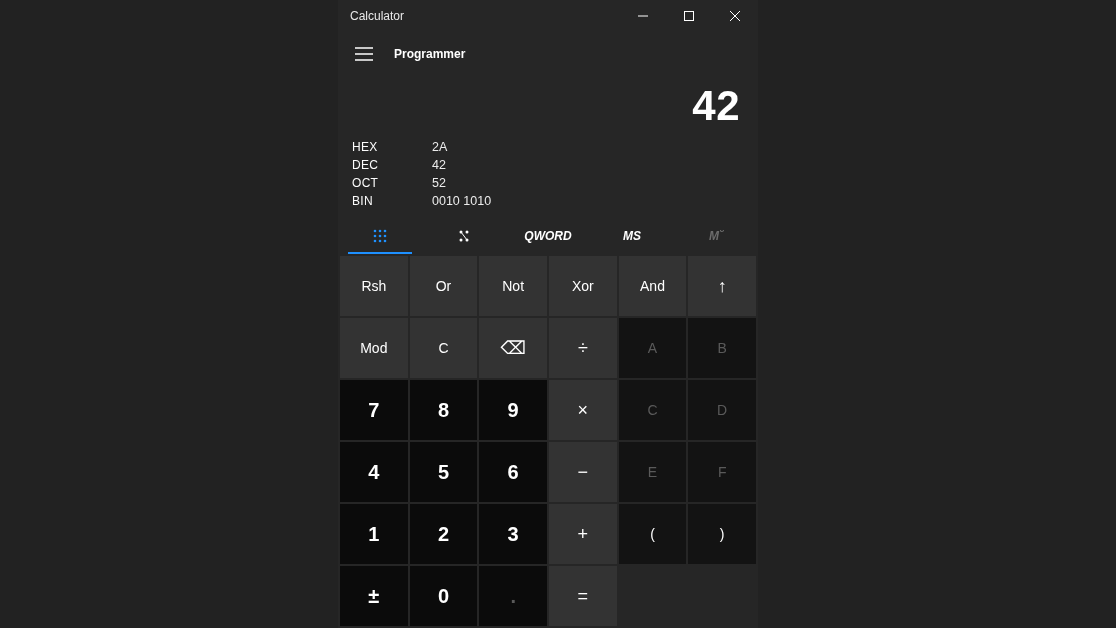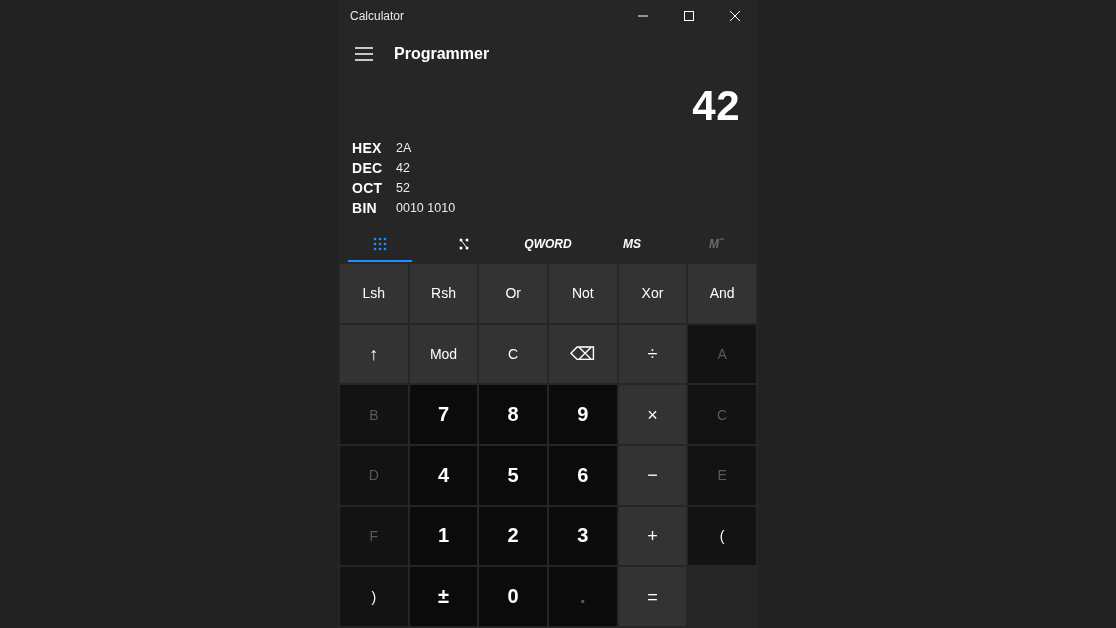--- a/index.html
+++ b/index.html
@@ -50,21 +50,21 @@
   }
   .hamburger {
     width: 28px;
     height: 28px;
     display: flex;
     align-items: center;
     justify-content: center;
   }
   .hamburger svg { color: #ffffff; }
   .mode-title {
-    font-size: 16px;
+    font-size: 12px;
     font-weight: 600;
     color: #ffffff;
   }
   
   .display {
     padding: 8px 18px 6px 18px;
     text-align: right;
     font-size: 42px;
     font-weight: 600;
     letter-spacing: 0.5px;
@@ -75,28 +75,29 @@
     font-size: 12.5px;
   }
   .radix-row {
     display: flex;
     gap: 14px;
     padding: 2px 0;
     align-items: center;
   }
   .radix-label {
     width: 30px;
-    font-weight: 700;
+    font-weight: 400;
     color: #fcfcfc;
-    font-size: 14px;
+    font-size: 12px;
     letter-spacing: 0.3px;
   }
   .radix-value {
     color: #ececec;
     font-size: 12.5px;
+    margin-left: 36px;
   }
   
   .funcbar {
     display: grid;
     grid-template-columns: repeat(5,1fr);
     height: 36px;
     align-items: stretch;
   }
   .funcbar-item {
     display: flex;
@@ -227,21 +228,20 @@
         <line x1="5" y1="4" x2="11" y2="12" stroke="#fff" stroke-width="1"></line>
       </svg>
     </div>
     <div class="funcbar-item">QWORD</div>
     <div class="funcbar-item">MS</div>
     <div class="funcbar-item dim">M˘</div>
   </div>
 
   <div class="keypad">
 
-    <div class="key">Lsh</div>
     <div class="key">Rsh</div>
     <div class="key">Or</div>
     <div class="key">Not</div>
     <div class="key">Xor</div>
     <div class="key">And</div>
 
     <div class="key">
         <span class="sym">↑</span>
       </div>
     <div class="key">Mod</div>

